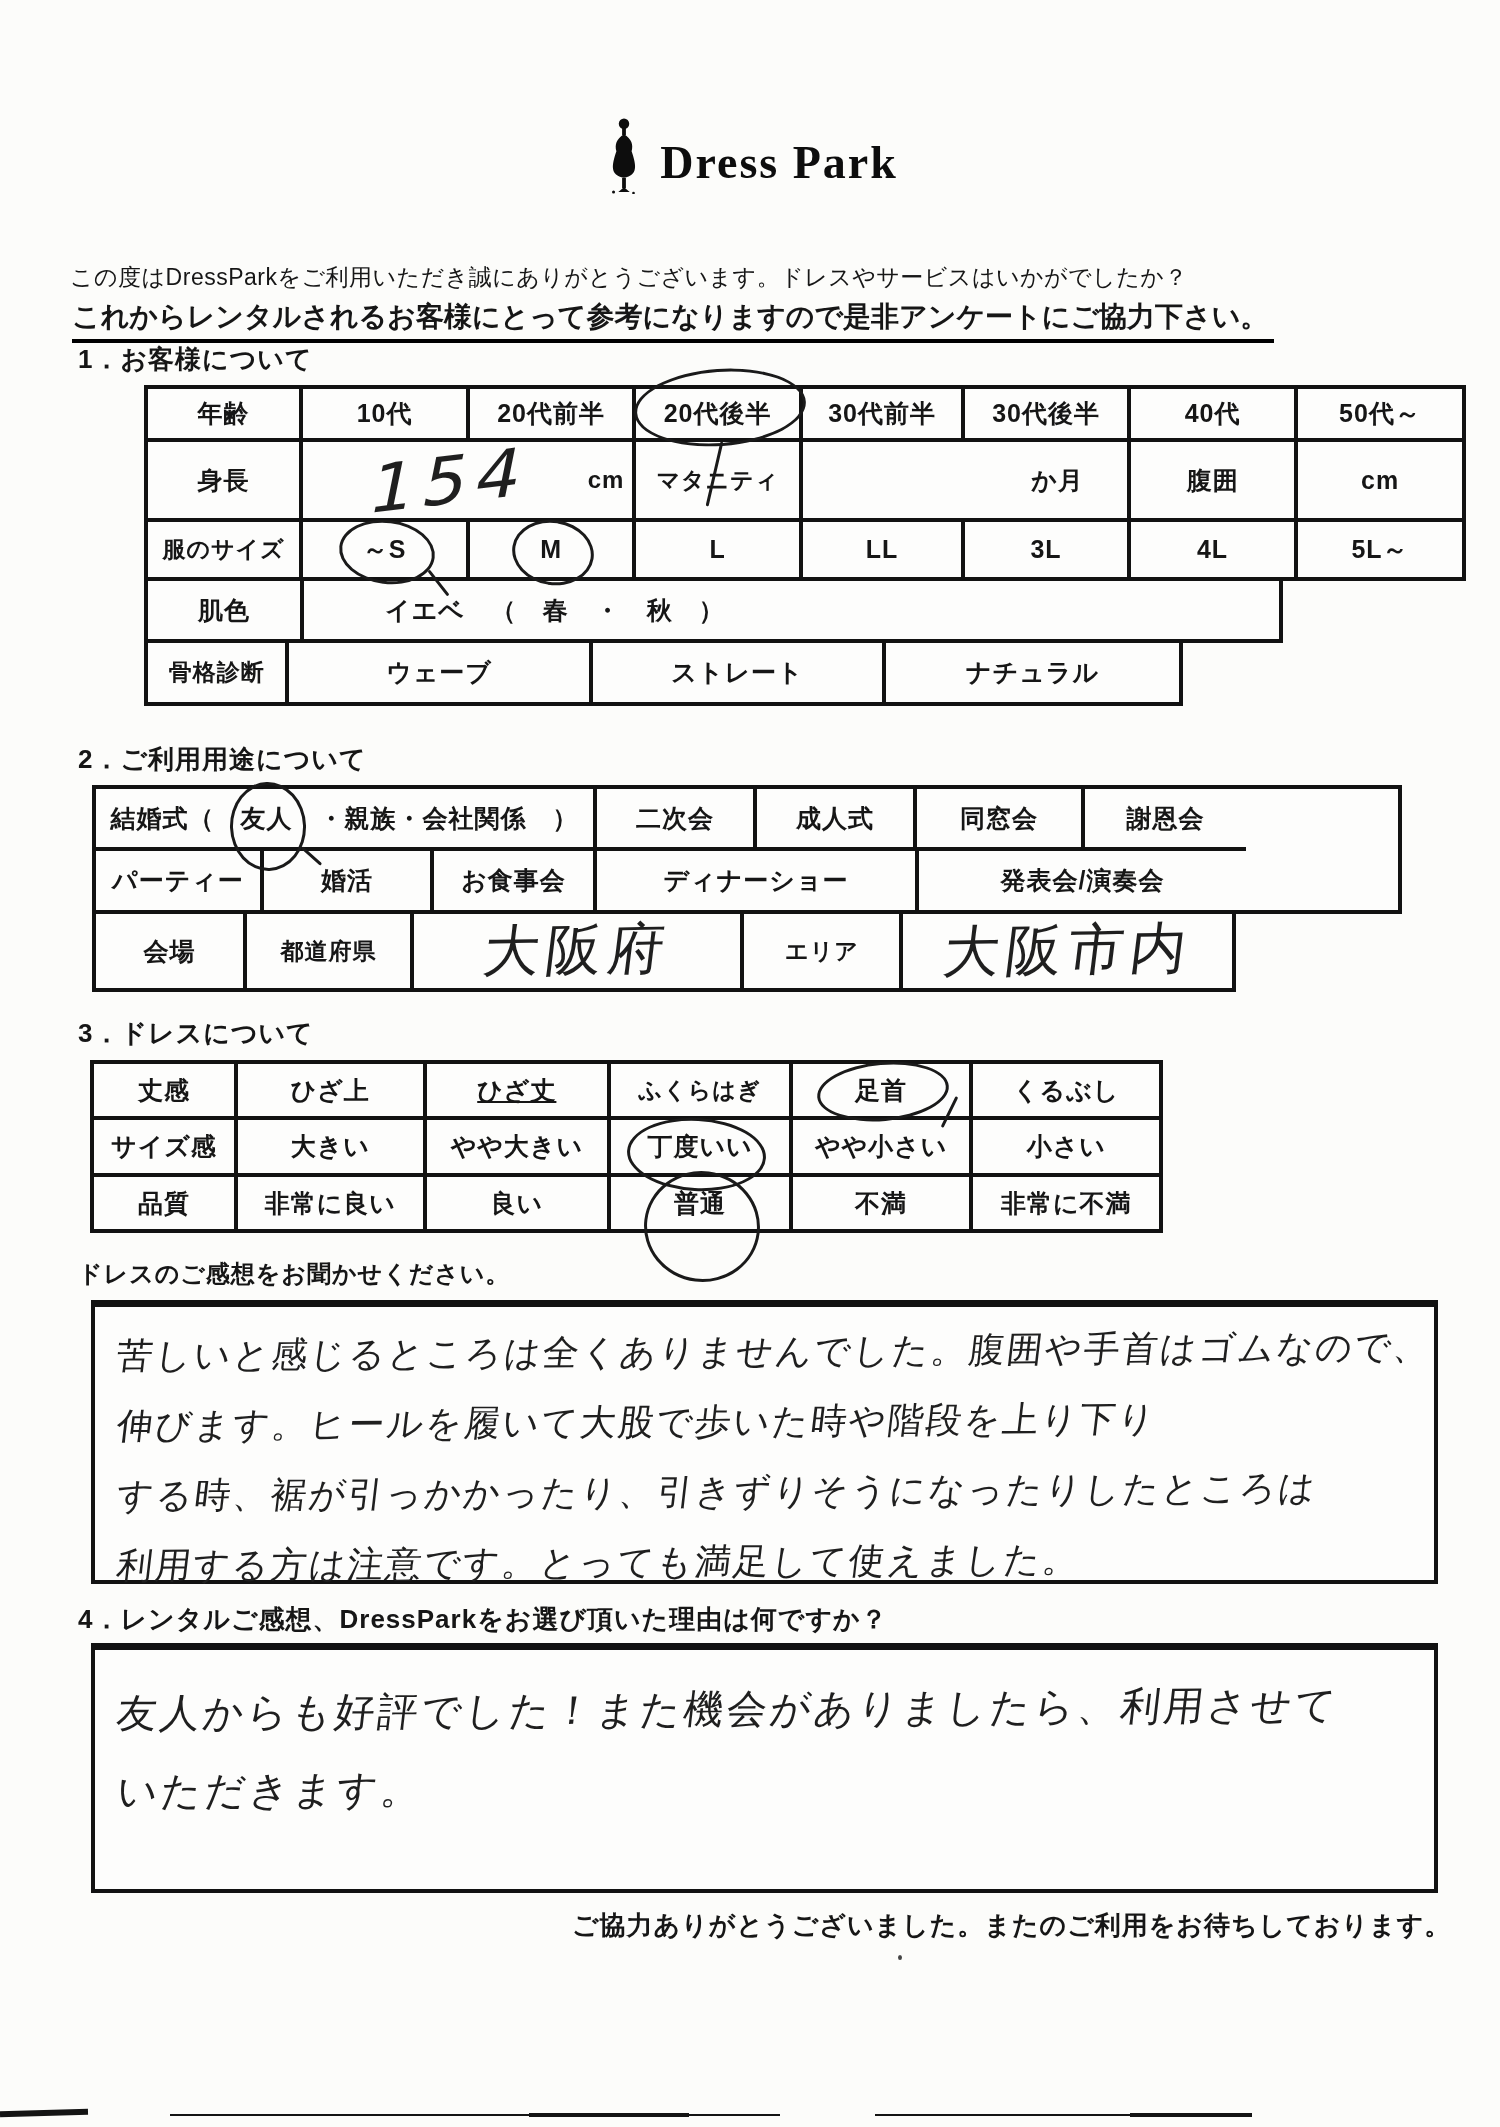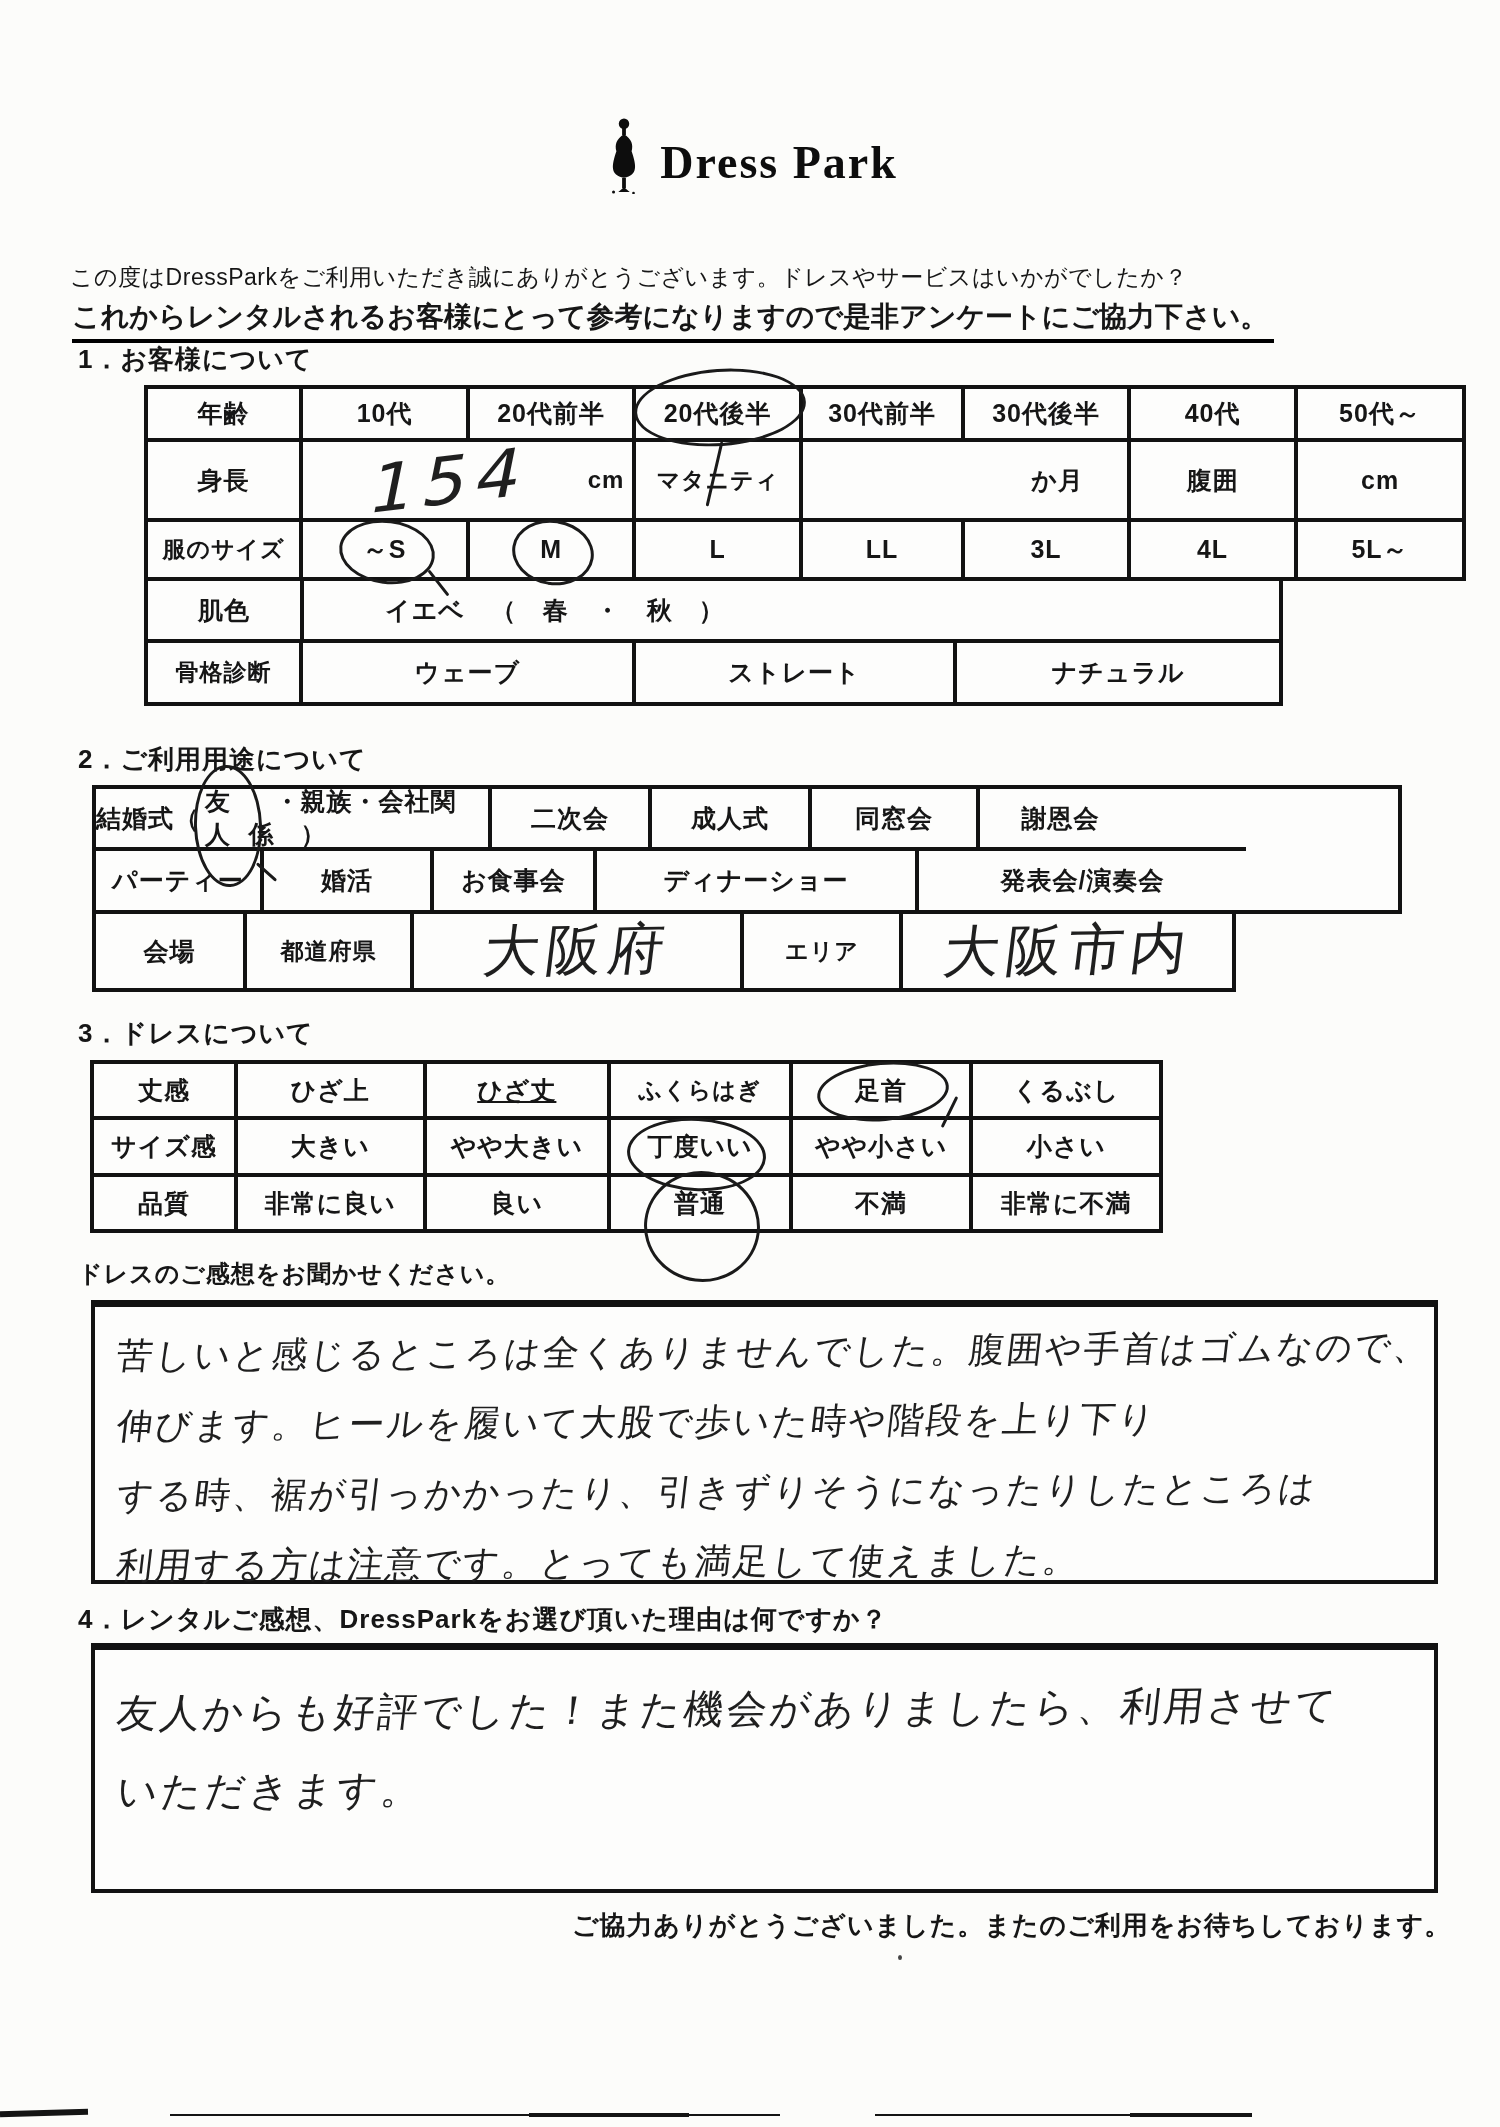--- a/index.html
+++ b/index.html
@@ -124,35 +124,35 @@
       <div class="tcell" style="width:168px;">L</div>
       <div class="tcell" style="width:163px;">LL</div>
       <div class="tcell" style="width:167px;">3L</div>
       <div class="tcell" style="width:168px;">4L</div>
       <div class="tcell" style="width:165px;">5L～</div>
     </div>
     <div class="trow" style="width:1139px;height:66px;">
       <div class="tcell" style="width:156px;">肌色</div>
       <div class="tcell" style="width:502px;">イエベ　（　春　・　秋　）</div>
     </div>
-    <div class="trow" style="width:1139px;height:67px;">
+    <div class="trow" style="width:1039px;height:67px;">
       <div class="tcell small" style="width:156px;">骨格診断</div>
       <div class="tcell" style="width:335px;">ウェーブ</div>
       <div class="tcell" style="width:324px;">ストレート</div>
       <div class="tcell" style="width:324px;">ナチュラル</div>
     </div>
   </div>
 
   <div class="h-num" style="left:78px;top:742px;">2．ご利用用途について</div>
 
   <div class="tbl" style="left:92px;top:785px;">
     <div class="trow" style="width:1310px;height:129px;">
       <div class="subcol" style="width:1150px;">
         <div class="subrow first" style="height:62px;">
-          <div class="tcell" style="width:396px;">
+          <div class="tcell" style="width:501px;">
             <span>結婚式（　</span>
             <span class="circled c-yujin"><span>友人</span></span>
             <span>　・親族・会社関係　）</span>
           </div>
           <div class="tcell" style="width:160px;">二次会</div>
           <div class="tcell" style="width:160px;">成人式</div>
           <div class="tcell" style="width:168px;">同窓会</div>
           <div class="tcell" style="width:161px;">謝恩会</div>
         </div>
         <div class="subrow" style="height:59px;">

